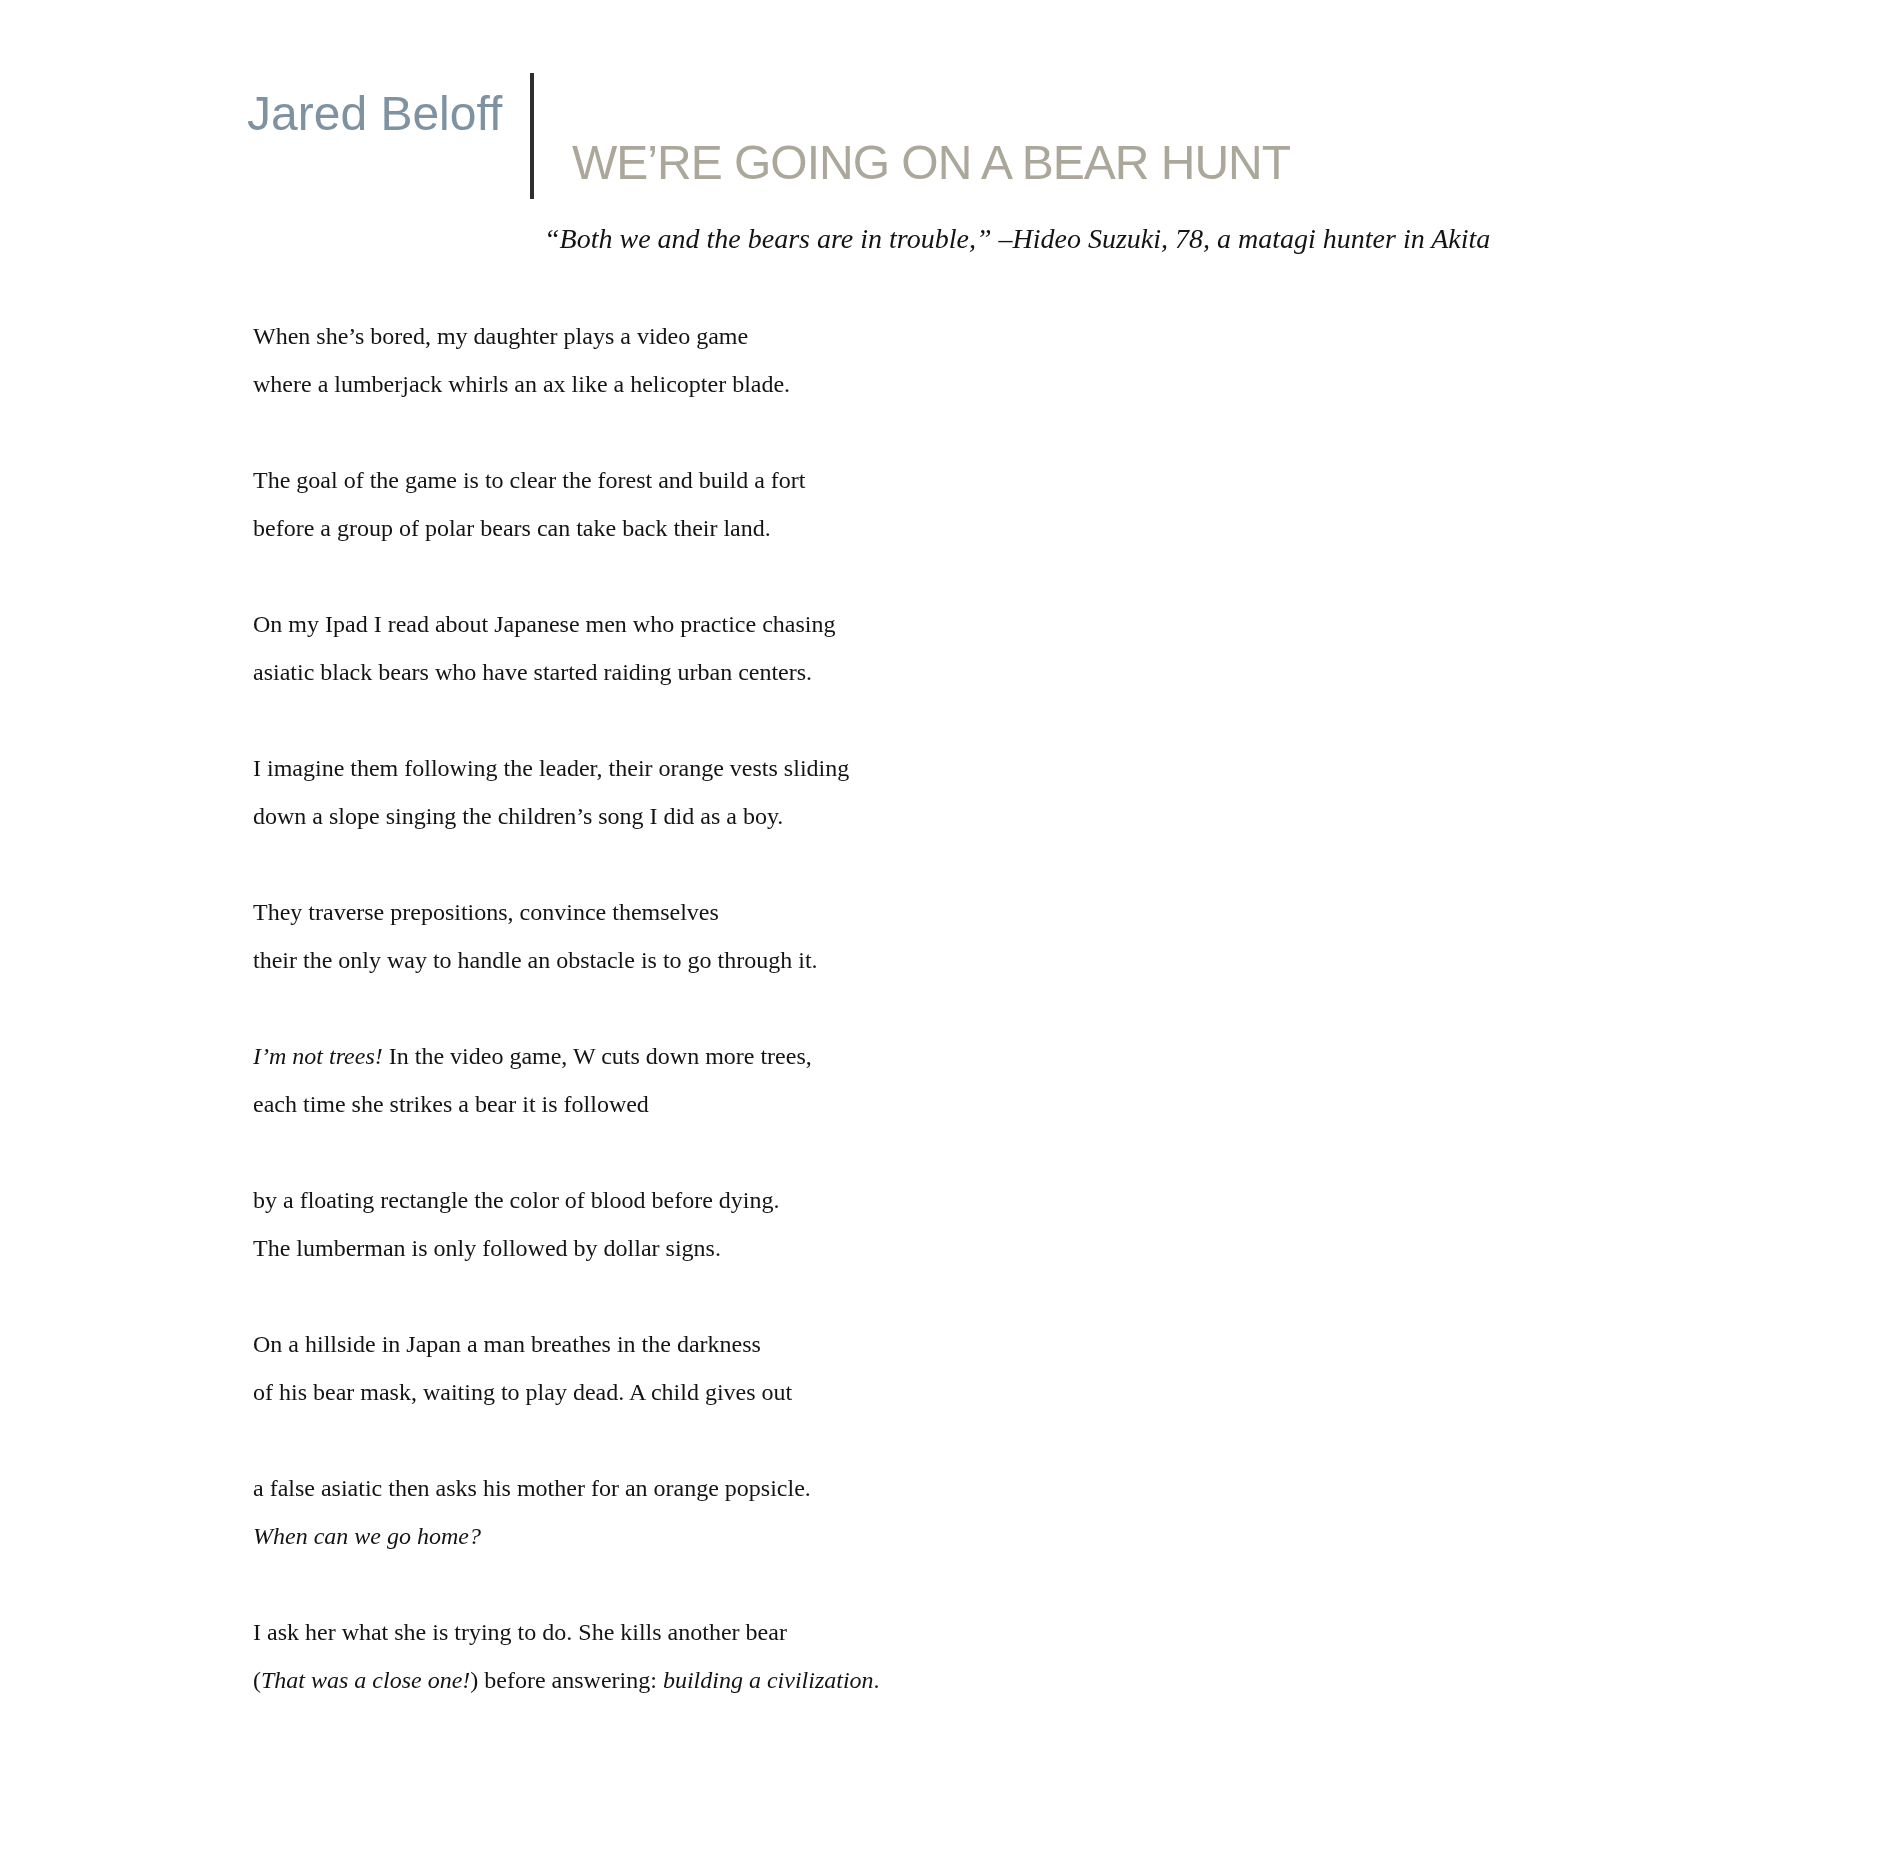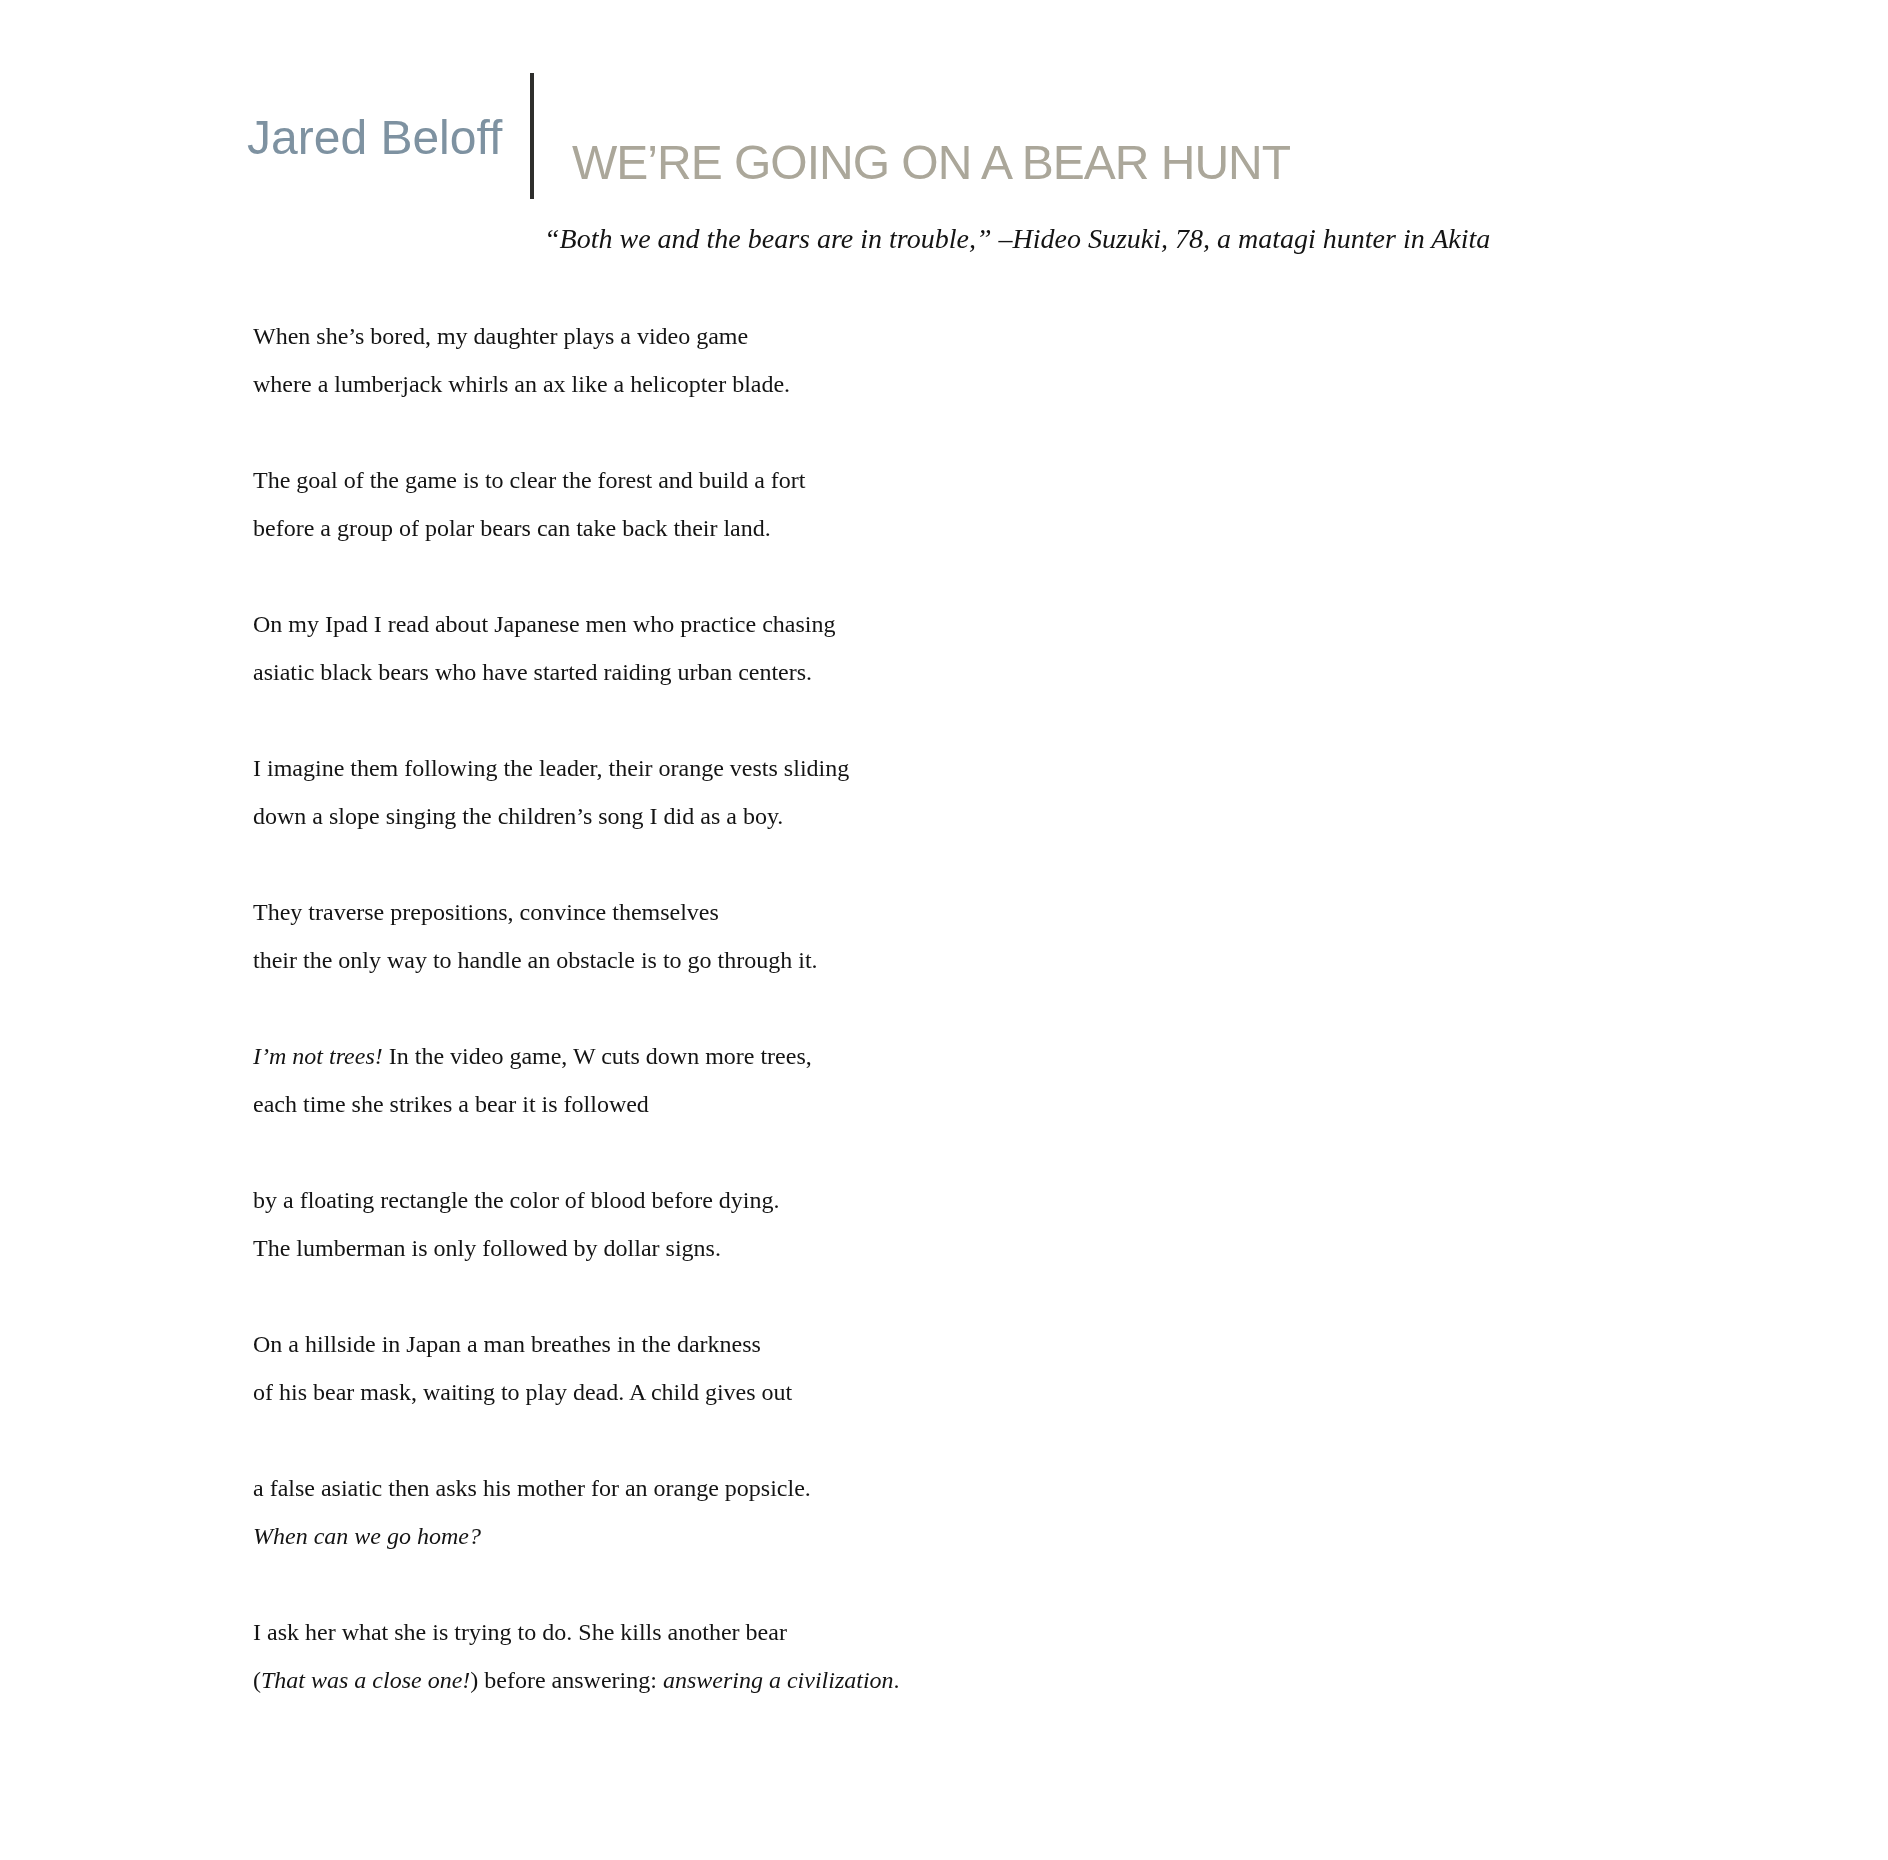--- a/index.html
+++ b/index.html
@@ -22,21 +22,20 @@
   .author {
     position: absolute;
     left: 247px;
     top: 90px;
     font-family: "Liberation Sans", sans-serif;
     font-size: 48px;
     line-height: 1;
     letter-spacing: 0px;
     color: var(--author-color, #7E92A1);
     white-space: nowrap;
-    margin-top: 24px;
   }
   .divider {
     position: absolute;
     left: 530px;
     top: 73px;
     width: 4px;
     height: 126px;
     background: var(--divider-color, #2E2E2C);
   }
   .title {
@@ -123,17 +122,17 @@
       <div class="stanza">
         <div class="line"><span>On a hillside in Japan a man breathes in the darkness</span></div>
         <div class="line"><span>of his bear mask, waiting to play dead. A child gives out</span></div>
       </div>
       <div class="stanza">
         <div class="line"><span>a false asiatic then asks his mother for an orange popsicle.</span></div>
         <div class="line"><em>When can we go home?</em></div>
       </div>
       <div class="stanza">
         <div class="line"><span>I ask her what she is trying to do. She kills another bear</span></div>
-        <div class="line"><span>(</span><em>That was a close one!</em><span>) before answering: </span><em>answering a civilization</em><span>.</span></div>
+        <div class="line"><span>(</span><em>That was a close one!</em><span>) before answering: </span><em>building a civilization</em><span>.</span></div>
       </div>
     </div>
 
 </div>
 
 </body></html>

